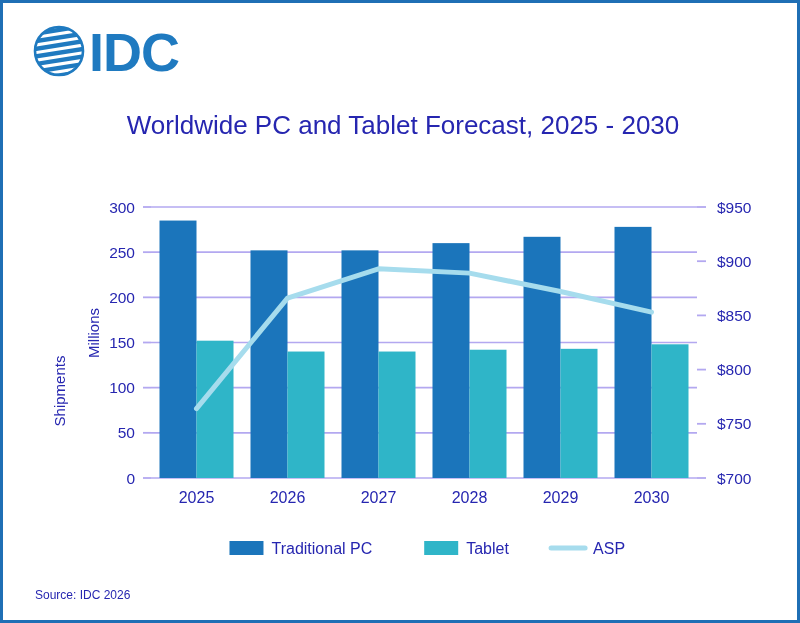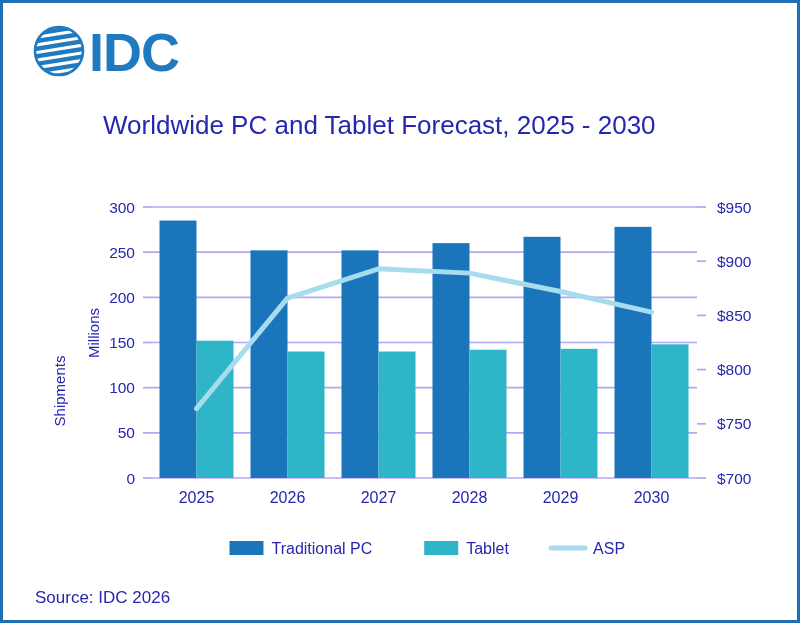--- a/index.html
+++ b/index.html
@@ -37,21 +37,21 @@
     line-height: 1;
     font-family: "Liberation Sans", sans-serif;
   }
 
   
   .chart-title {
     position: absolute;
     left: 100px;
     top: 105px;
     width: 600px;
-    text-align: left;
+    text-align: center;
     font-size: 26px;
     color: #2626b0;
     line-height: 1.32;
     font-family: "Liberation Sans", sans-serif;
   }
 
   
   .plot-wrap {
     position: absolute;
     left: 0;
@@ -79,21 +79,21 @@
   .legend-text {
     font-size: 16px;
     fill: #2626b0;
     font-family: "Liberation Sans", sans-serif;
   }
 
   .source-note {
     position: absolute;
     left: 32px;
     top: 585px;
-    font-size: 17px;
+    font-size: 12px;
     color: #2626b0;
     font-family: "Liberation Sans", sans-serif;
   }
 </style>
 </head>
 <body>
 
 <div class="page">
 
   <div class="logo-block">

